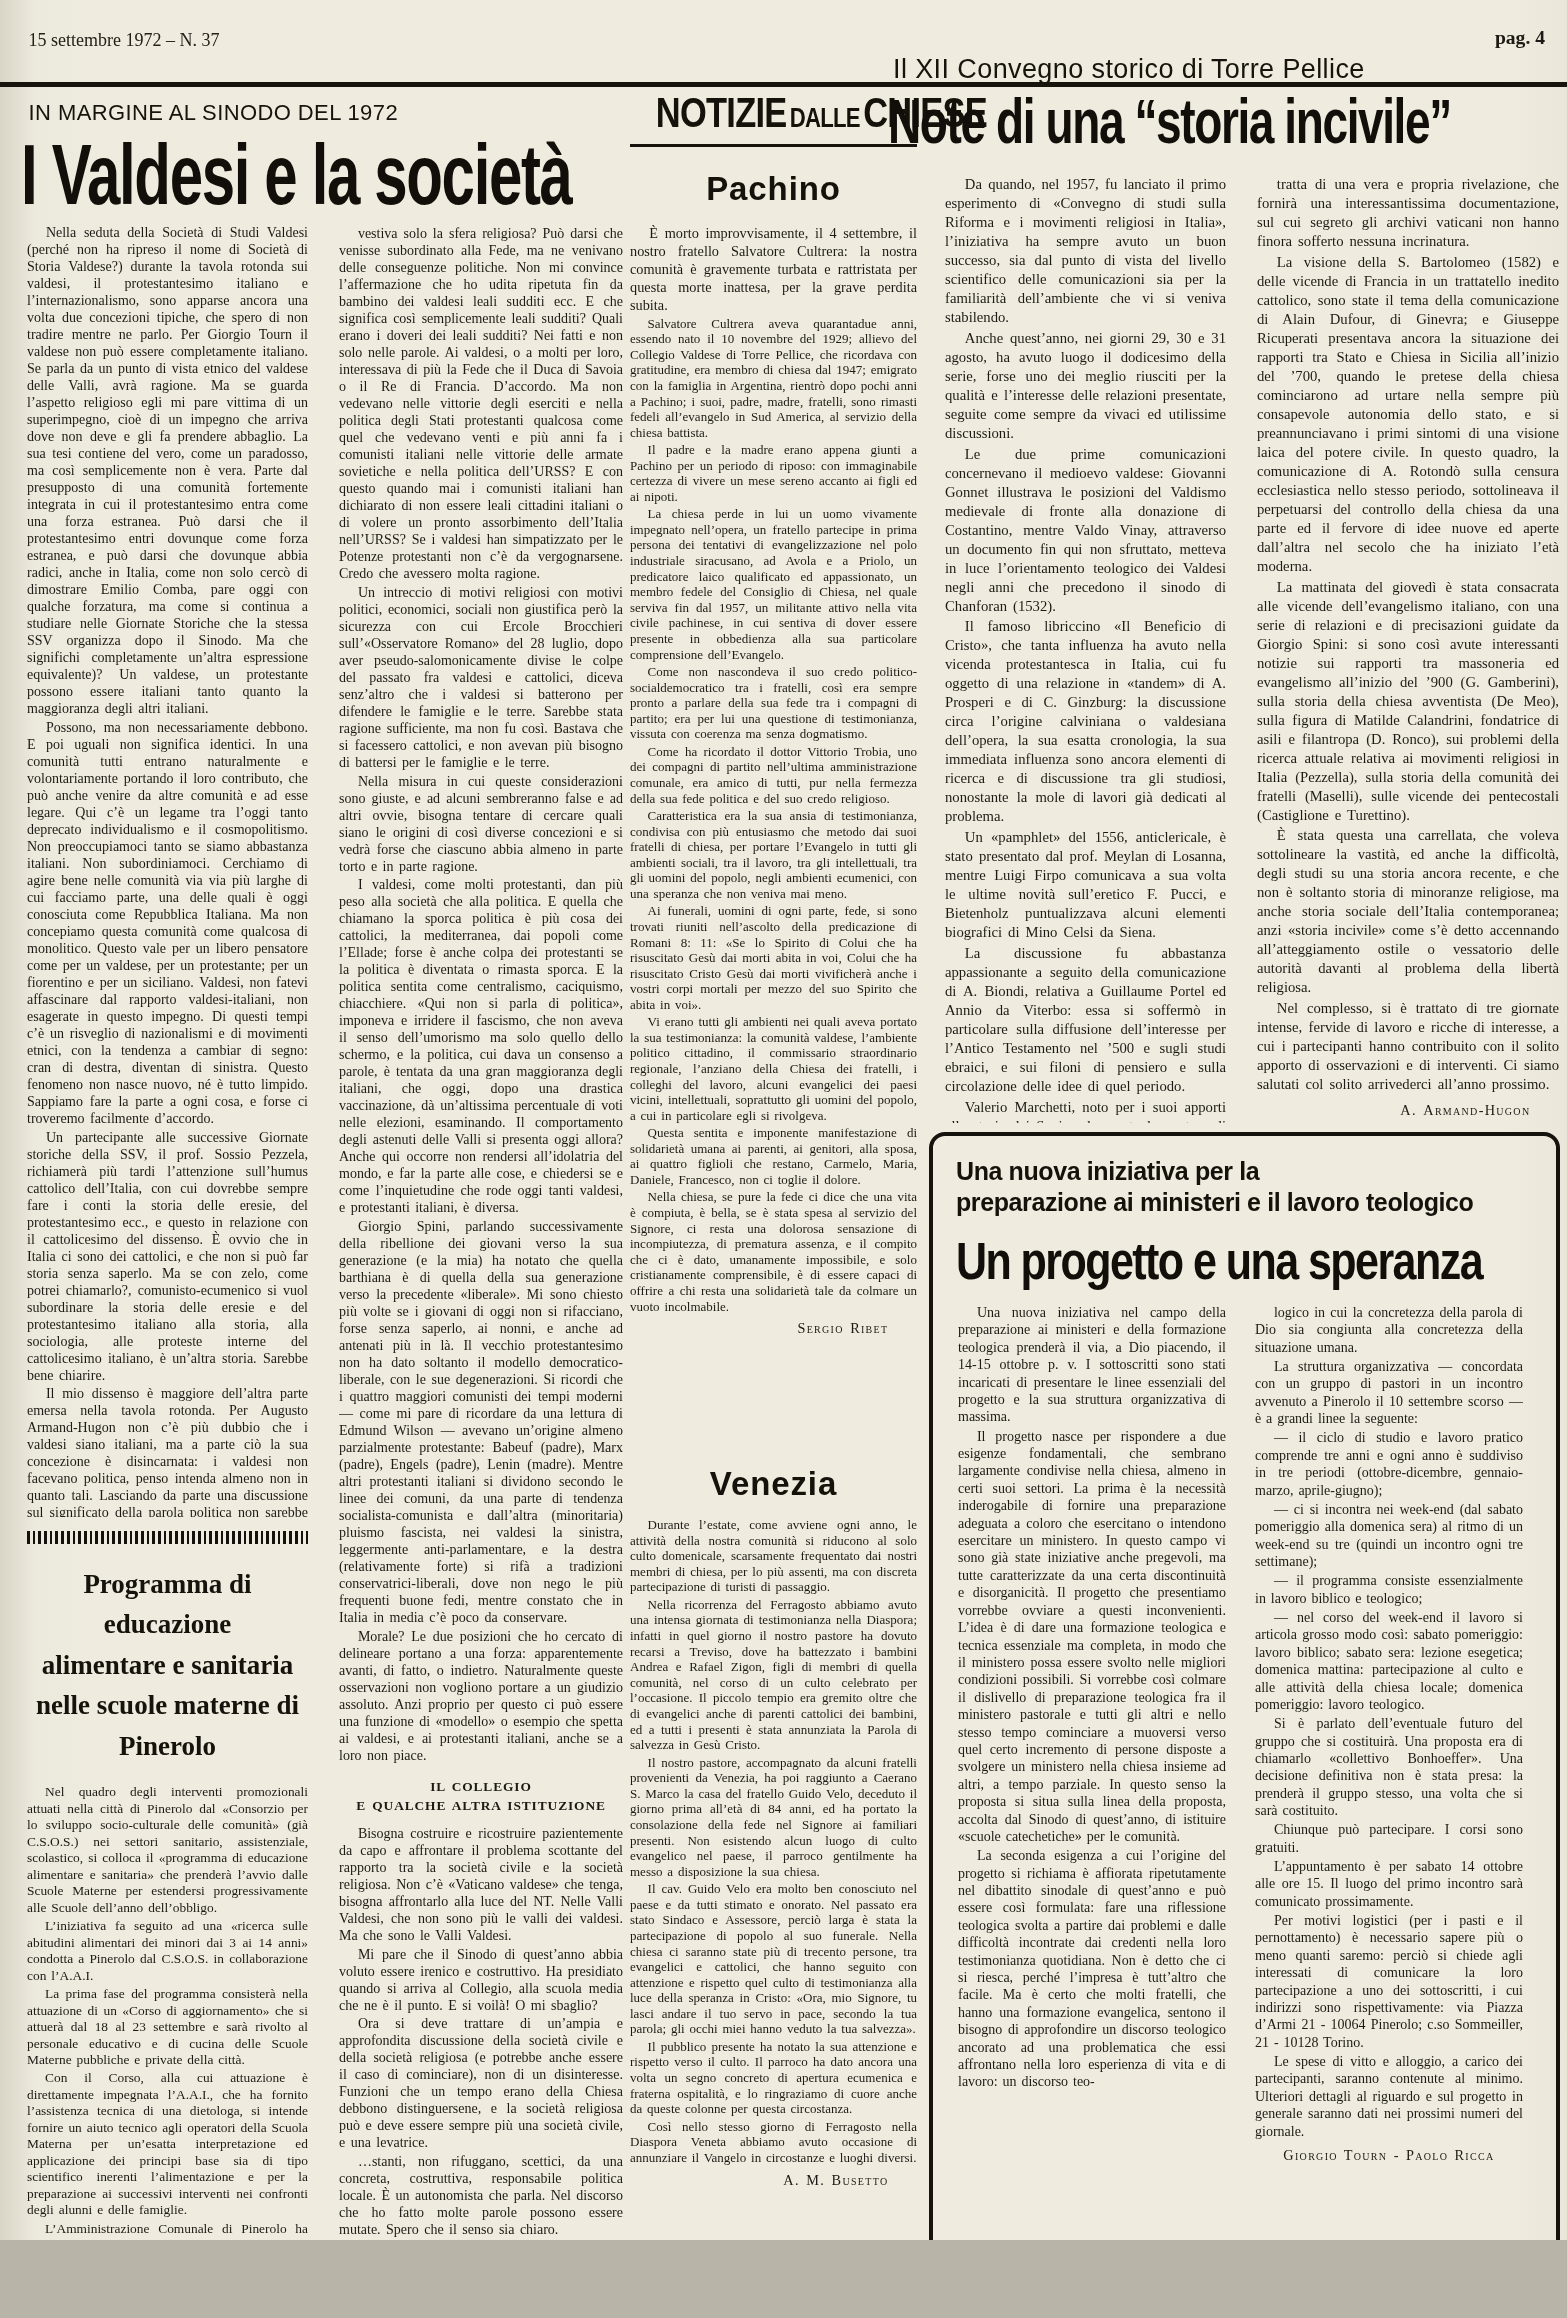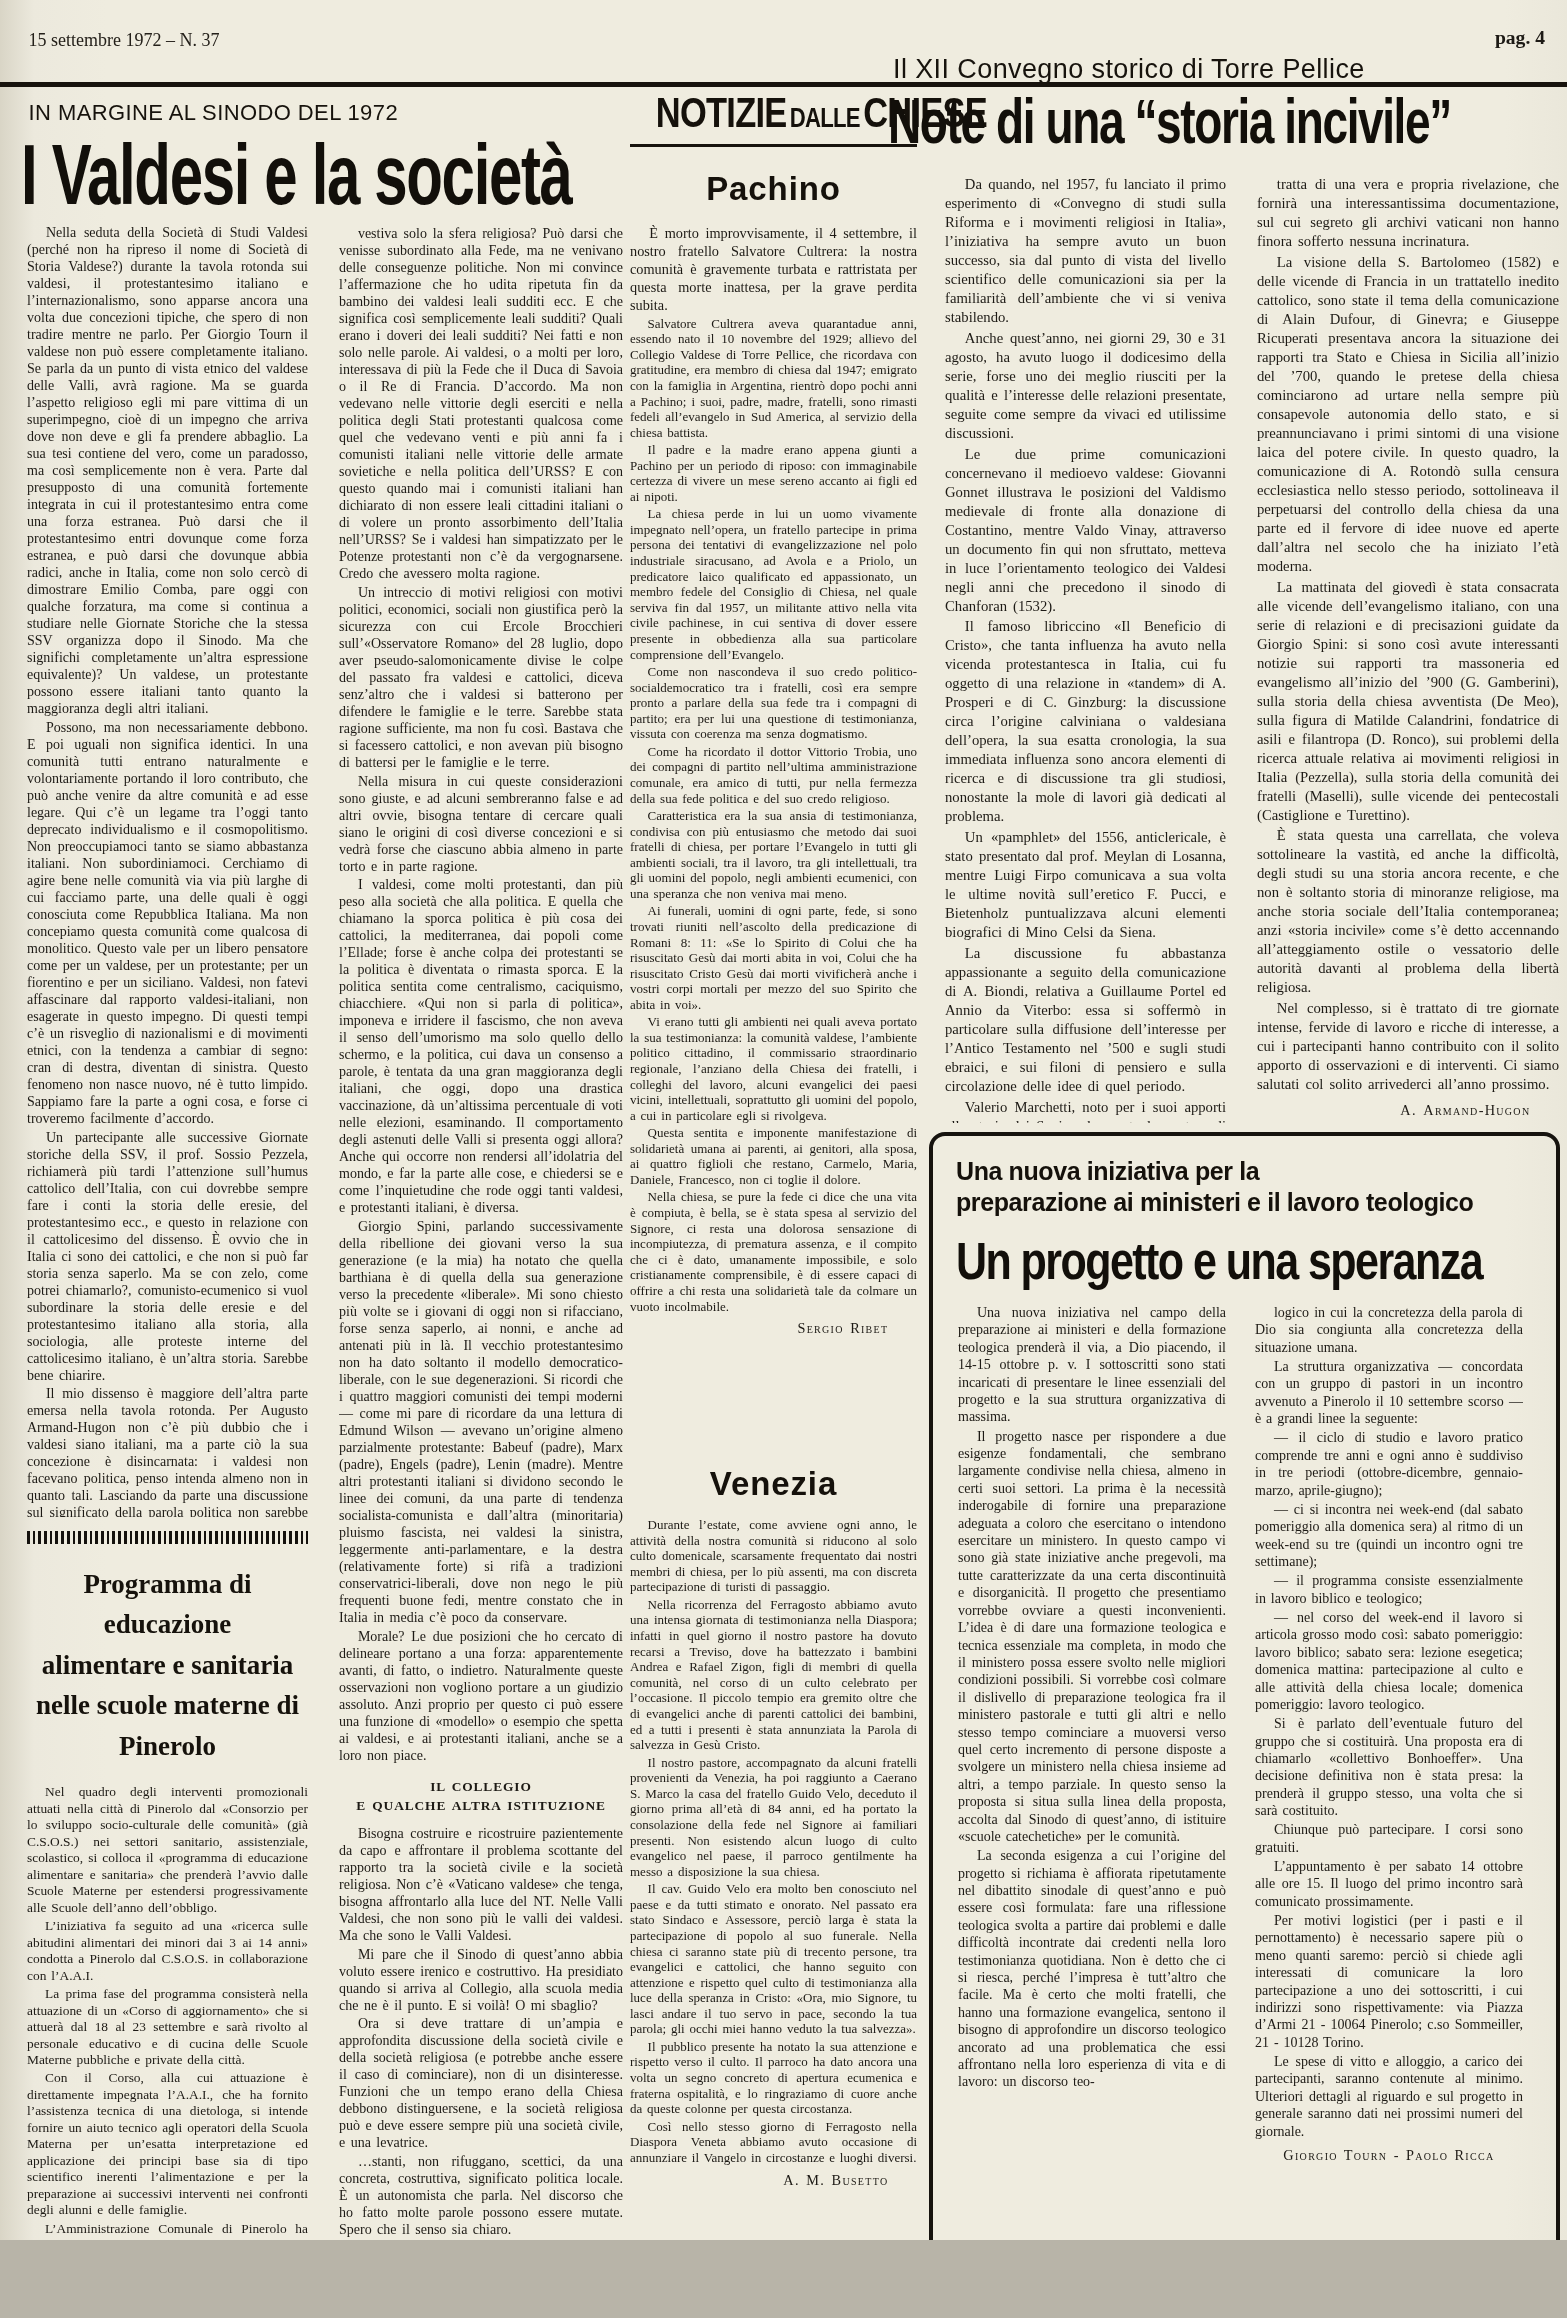--- a/index.html
+++ b/index.html
@@ -62,21 +62,21 @@
         <p>Morale? Le due posizioni che ho cercato di delineare portano a una forza: apparentemente avanti, di fatto, o indietro. Naturalmente queste osservazioni non vogliono portare a un giudizio assoluto. Anzi proprio per questo ci può essere una funzione di «modello» o esempio che spetta ai valdesi, e ai protestanti italiani, anche se a loro non piace.</p>
       </div>
     <div class="subhead-caps">
       <span>Il Collegio</span><br>
       <span>e qualche altra istituzione</span>
     </div>
     <div>
         <p>Bisogna costruire e ricostruire pazientemente da capo e affrontare il problema scottante del rapporto tra la società civile e la società religiosa. Non c’è «Vaticano valdese» che tenga, bisogna affrontarlo alla luce del NT. Nelle Valli Valdesi, che non sono più le valli dei valdesi. Ma che sono le Valli Valdesi.</p>
         <p>Mi pare che il Sinodo di quest’anno abbia voluto essere irenico e costruttivo. Ha presidiato quando si arriva al Collegio, alla scuola media che ne è il punto. E si voilà! O mi sbaglio?</p>
         <p>Ora si deve trattare di un’ampia e approfondita discussione della società civile e della società religiosa (e potrebbe anche essere il caso di cominciare), non di un disinteresse. Funzioni che un tempo erano della Chiesa debbono distinguersene, e la società religiosa può e deve essere sempre più una società civile, e una levatrice.</p>
-        <p>…stanti, non rifuggano, scettici, da una concreta, costruttiva, significato politica locale. È un autonomista che parla. Nel discorso che ho fatto molte parole possono essere mutate. Spero che il senso sia chiaro.</p>
+        <p>…stanti, non rifuggano, scettici, da una concreta, costruttiva, responsabile politica locale. È un autonomista che parla. Nel discorso che ho fatto molte parole possono essere mutate. Spero che il senso sia chiaro.</p>
       </div>
     <span class="signature">Gustavo Malan</span>
   </div>
 
   <div class="abs" style="left:27px;top:1531px;width:281px;">
     <div class="tickbar"></div>
     <div class="prog-head" style="margin-top:19.6px;">
       <div>Programma di educazione</div>
       <div>alimentare e sanitaria</div>
       <div>nelle scuole materne di Pinerolo</div>

